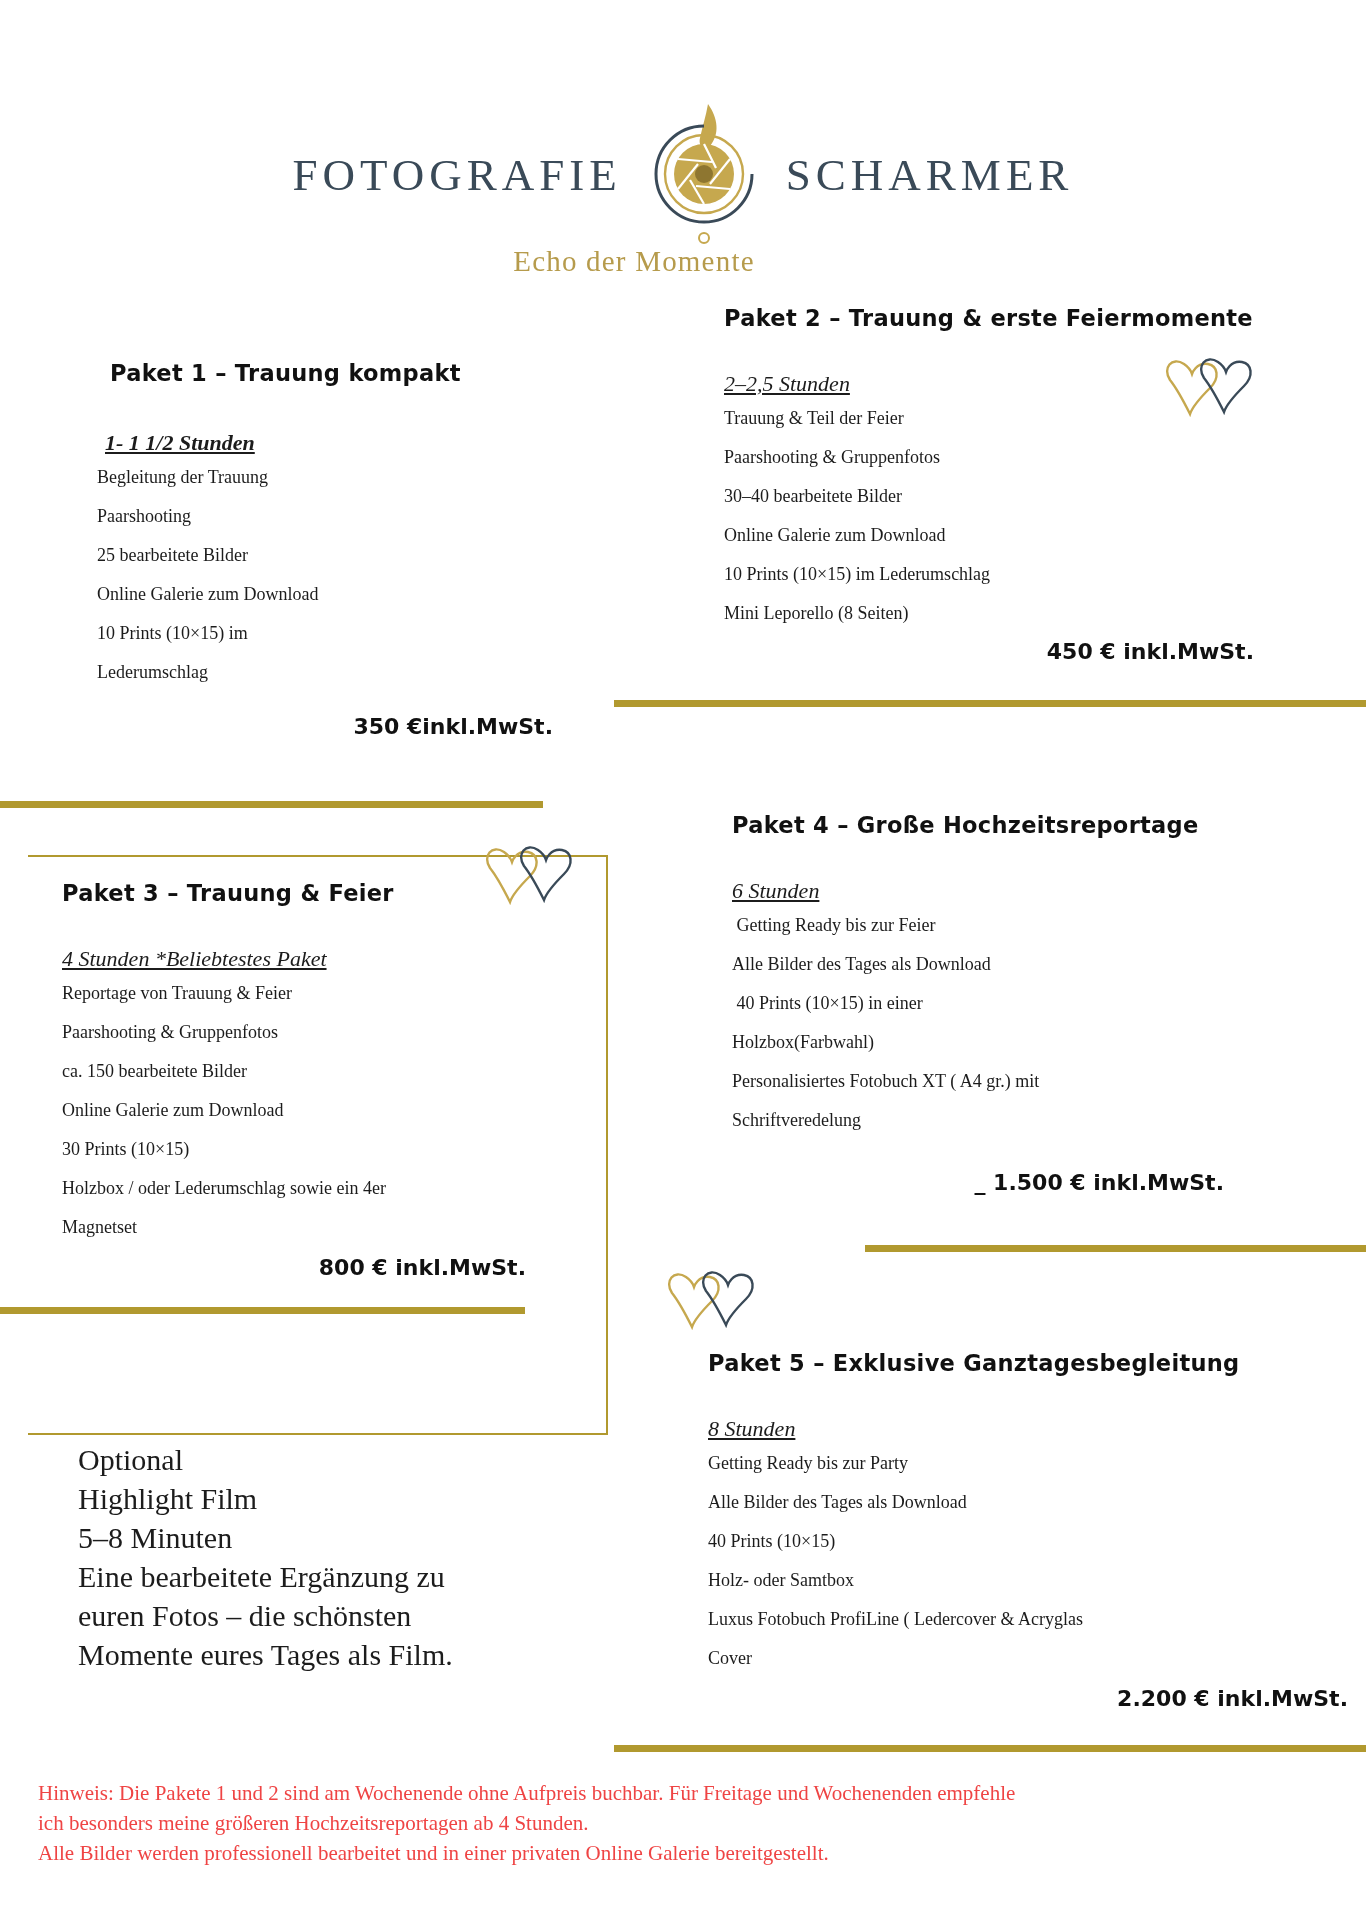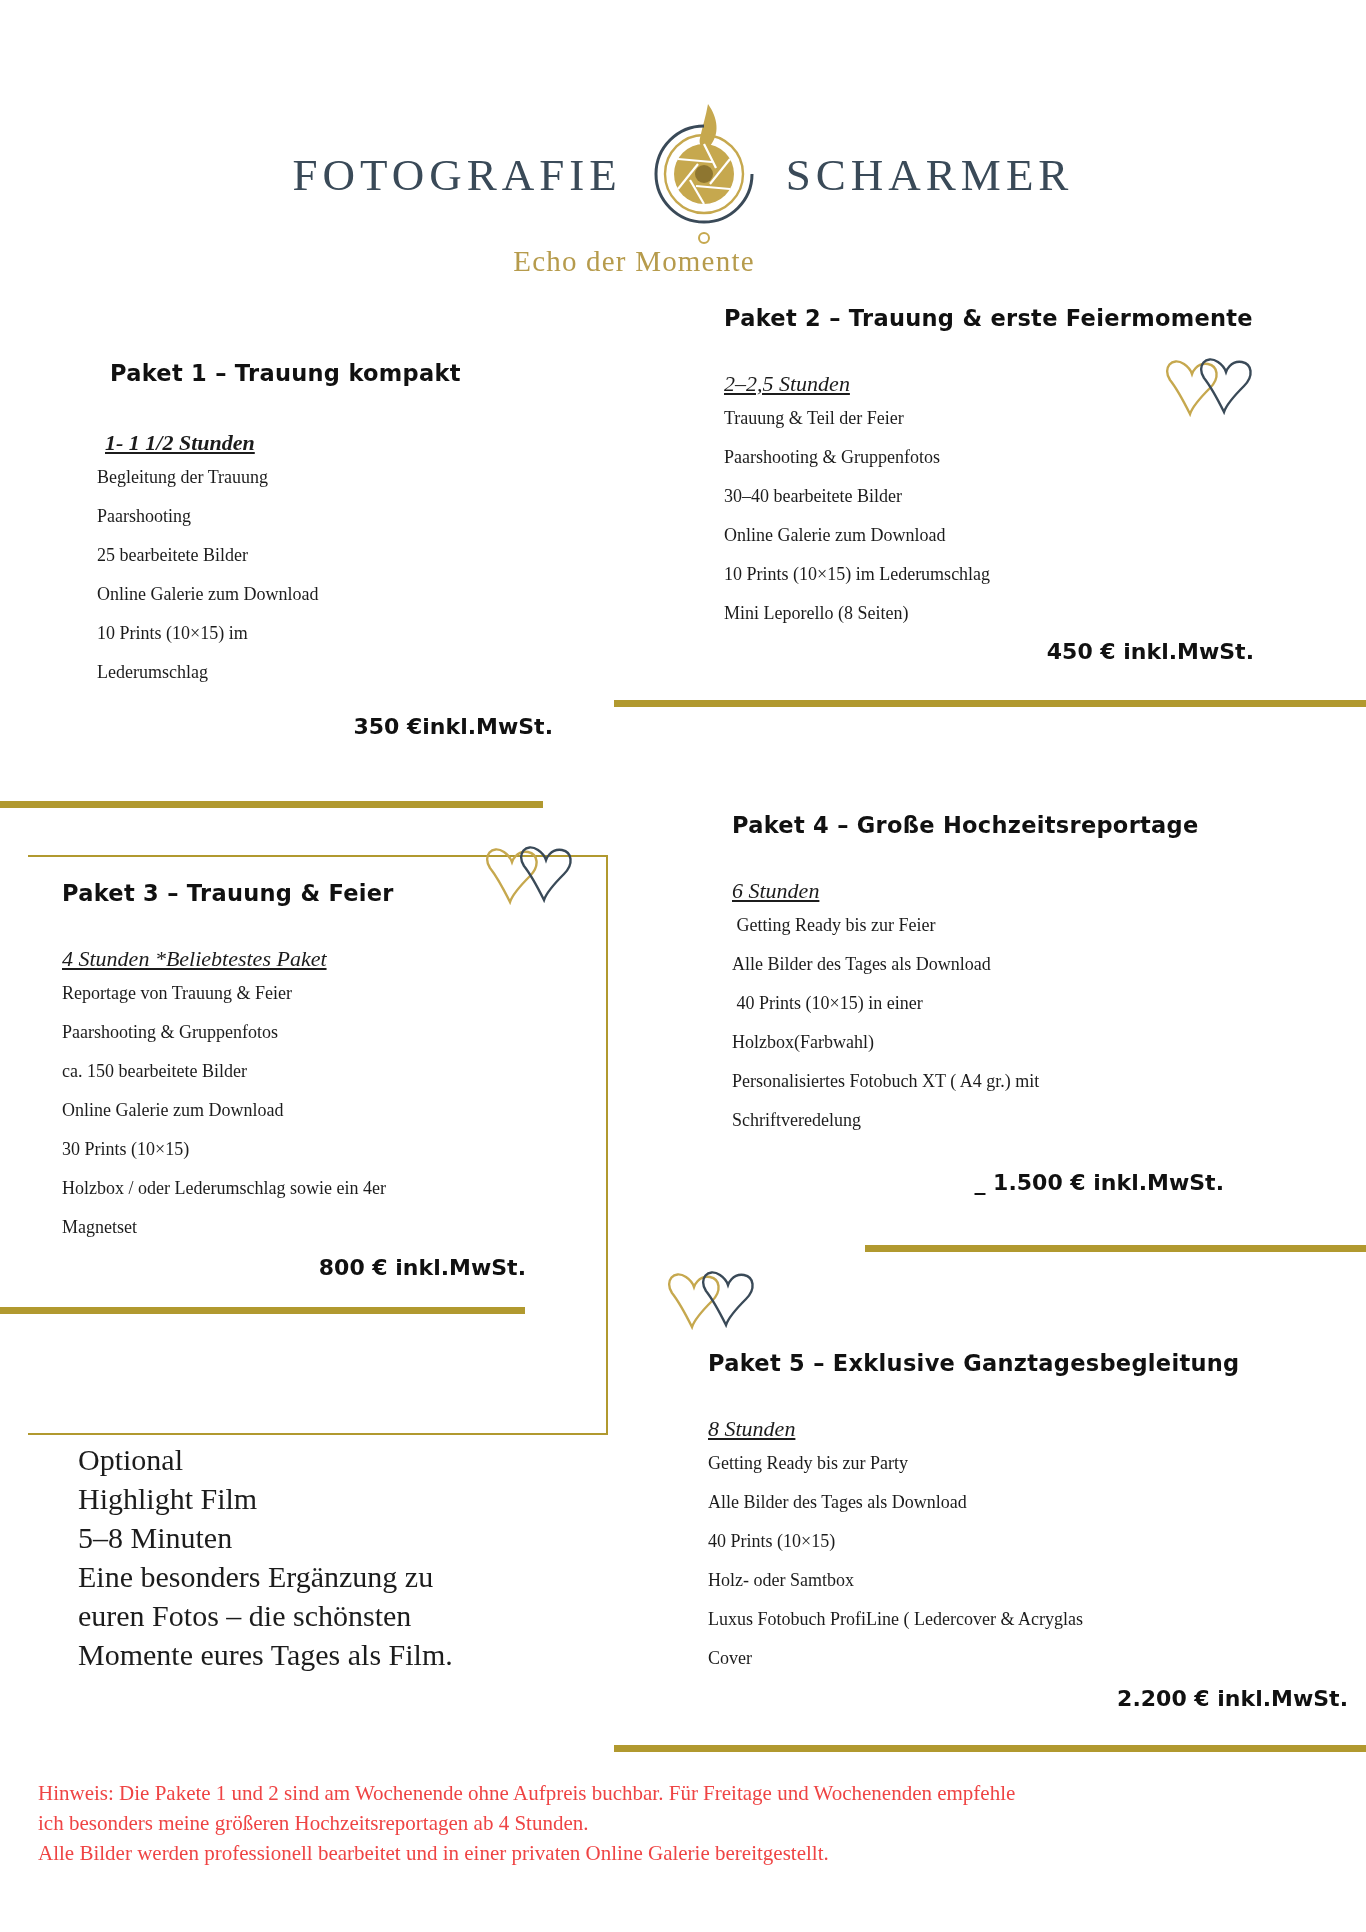--- a/index.html
+++ b/index.html
@@ -223,21 +223,21 @@
     <div class="pkg-line">Magnetset</div>
   </div>
   <div class="price">800 € inkl.MwSt.</div>
 </div>
 <div id="rule3"></div>
 
 <div id="optional">
   <div class="pkg-line">Optional</div>
   <div class="pkg-line">Highlight Film</div>
   <div class="pkg-line">5–8 Minuten</div>
-  <div class="pkg-line">Eine besonders Ergänzung zu</div>
+  <div class="pkg-line">Eine bearbeitete Ergänzung zu</div>
   <div class="pkg-line">euren Fotos – die schönsten</div>
   <div class="pkg-line">Momente eures Tages als Film.</div>
 </div>
 
 <div id="pkg2">
   <div class="pkg-title">Paket 2 – Trauung &amp; erste Feiermomente</div>
   <div class="pkg-sub">2–2,5 Stunden</div>
   <div class="body">
     <div class="pkg-line">Trauung &amp; Teil der Feier</div>
     <div class="pkg-line">Paarshooting &amp; Gruppenfotos</div>

